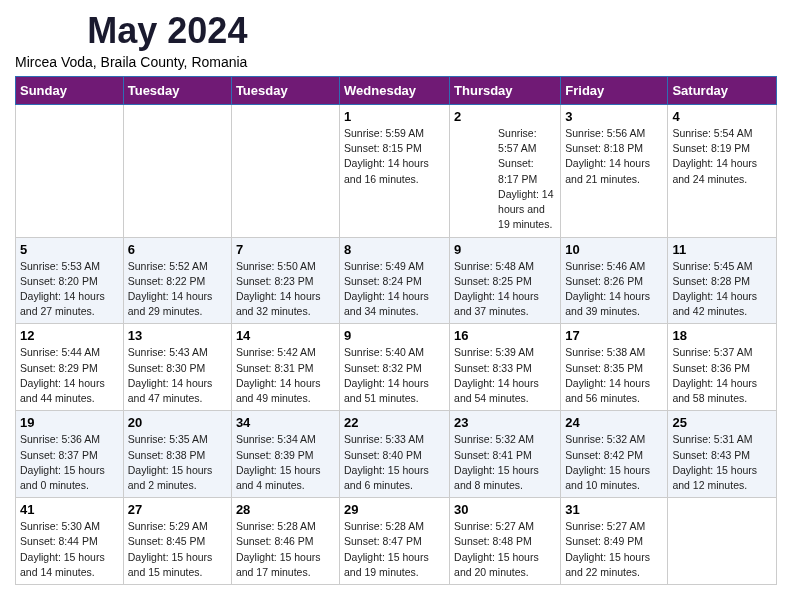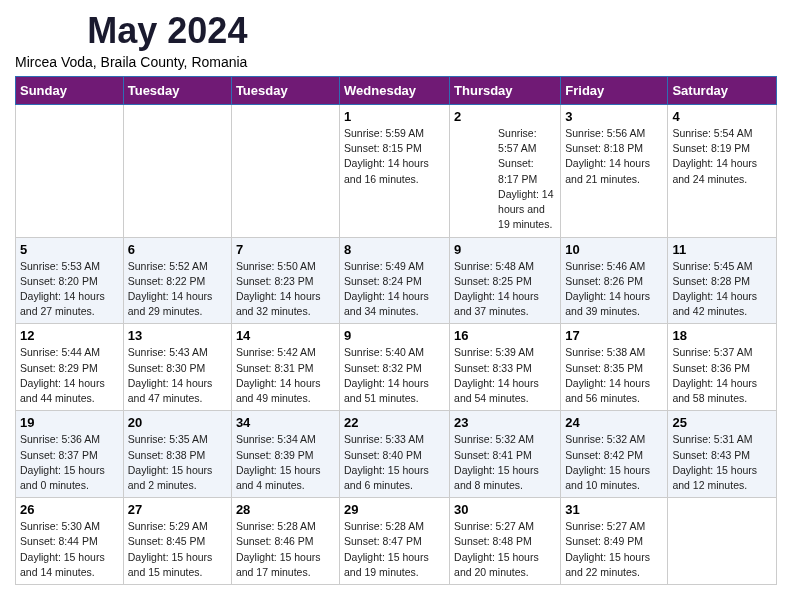--- a/index.html
+++ b/index.html
@@ -262,21 +262,21 @@
         </td>
         <td>
           <span class="day-num">25</span>
           <div class="day-info" style="white-space: pre-line;">Sunrise: 5:31 AM
 Sunset: 8:43 PM
 Daylight: 15 hours and 12 minutes.</div>
         </td>
       </tr>
       <tr>
         <td>
-          <span class="day-num">26</span>
+          <span class="day-num">41</span>
           <div class="day-info" style="white-space: pre-line;">Sunrise: 5:30 AM
 Sunset: 8:44 PM
 Daylight: 15 hours and 14 minutes.</div>
         </td>
         <td>
           <span class="day-num">27</span>
           <div class="day-info" style="white-space: pre-line;">Sunrise: 5:29 AM
 Sunset: 8:45 PM
 Daylight: 15 hours and 15 minutes.</div>
         </td>

